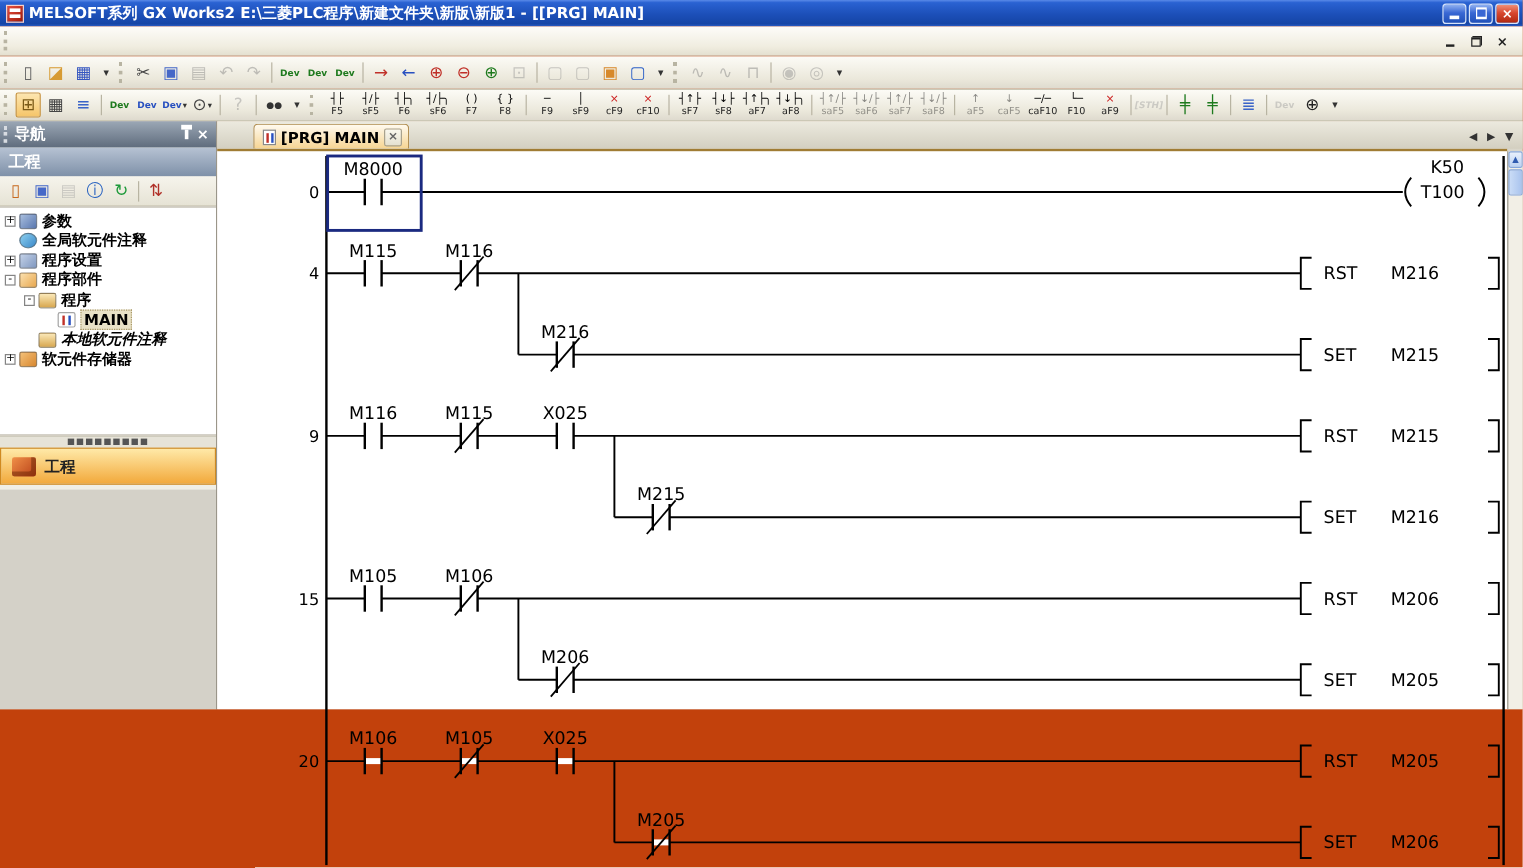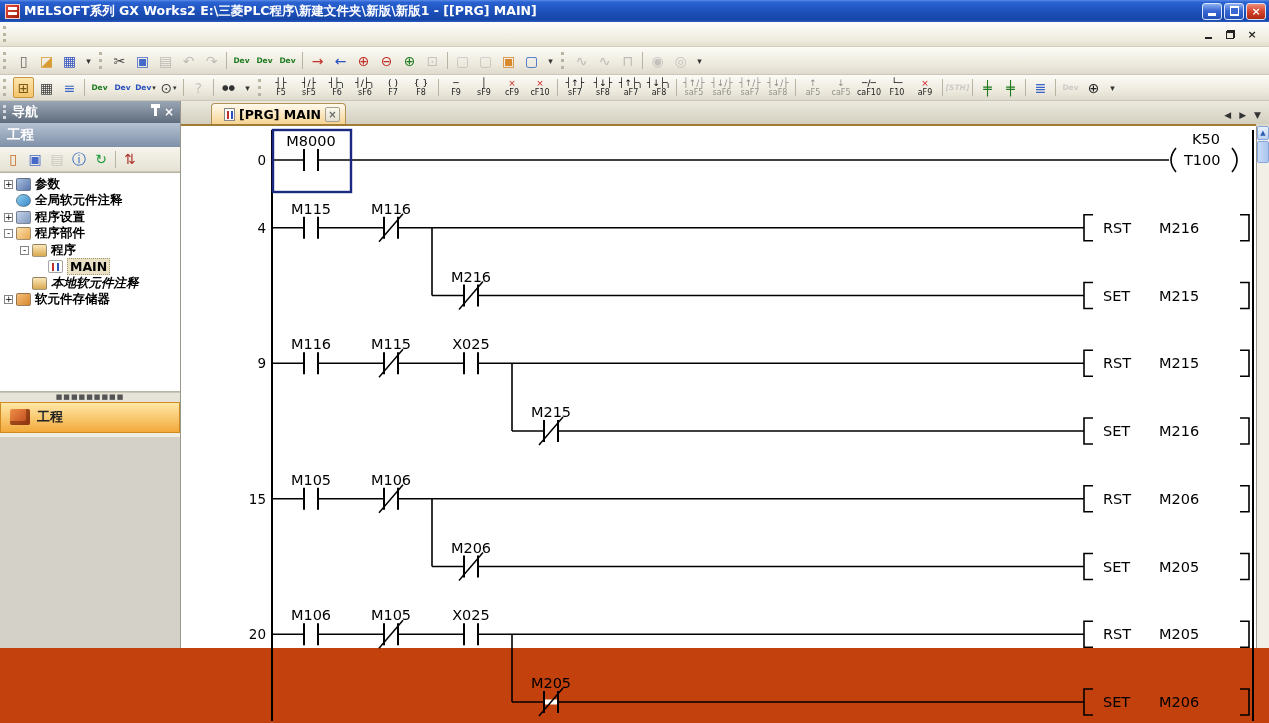--- a/index.html
+++ b/index.html
@@ -50,21 +50,21 @@
   .tbtn.active { background:linear-gradient(180deg,#fde6b0,#f5c56a); border:1px solid #c89440; }
   .tbtn.ovf { width:13px; } .tbtn.ovf .tg { font-size:9px; }
   .tsep { width:1px; height:17px; background:#b8b4a2; margin:0 3px; flex:none; }
   .lbtn { min-width:26px; height:22px; margin:0 1px; display:flex; flex-direction:column;
     align-items:center; justify-content:center; border-radius:2px; }
   .lbtn .lglyph { font-size:9px; line-height:10px; white-space:nowrap; }
   .lbtn .lcap { font-size:8px; line-height:9px; color:#222; }
   .lbtn.disabled { opacity:.45; filter:grayscale(1); }
 
   
-  .content { display:flex; height:547px; }
+  .content { display:flex; height:490px; }
 
   
   .sidebar { width:181px; flex:none; background:#f0eee4; border-right:1px solid #9a968a;
     display:flex; flex-direction:column; }
   .nav-title { height:22px; display:flex; align-items:center; color:#fff; font-weight:bold; font-size:13px;
     background:linear-gradient(180deg,#9ba7b5,#5f6c7d); }
   .nav-title .grip { border-left-color:#d8dce2; }
   .nav-tools { margin-left:auto; display:flex; align-items:center; gap:7px; padding-right:6px; }
   .pin-icon { width:3px; height:8px; background:#fff; position:relative; }
   .pin-icon::before { content:''; position:absolute; top:-4px; left:-3px; width:9px; height:4px; background:#fff; }
@@ -98,21 +98,21 @@
     background:linear-gradient(180deg,#f4f3ef,#d6d4cb); border-top:1px solid #fff; border-bottom:1px solid #a8a49a; }
   .sbt.active { background:linear-gradient(180deg,#ffe9a8,#f2a93b); border:1px solid #d08a20; }
   .bi { width:20px; height:16px; margin:0 7px 0 9px; flex:none; border-radius:2px; }
   .bi-project { background:linear-gradient(135deg,#f09048,#b84018); box-shadow:inset -4px -4px 0 rgba(90,30,0,.45); }
   .bi-user-library { background:linear-gradient(180deg,#f6eed8,#c8b890); border:1px solid #998560; }
   .side-fill { height:4px; background:#d4d1c8; }
 
   
   .editor { flex:1; position:relative; background:#d9d6ca; }
   .tabbar { height:23px; display:flex; align-items:flex-end; background:linear-gradient(180deg,#eceadf,#d3cfc0); }
-  .tab { height:21px; margin-left:30px; display:flex; align-items:center; gap:4px; padding:0 5px 0 12px;
+  .tab { height:21px; margin-left:30px; display:flex; align-items:center; gap:4px; padding:0 5px 0 7px;
     background:linear-gradient(180deg,#fffaef,#f6d492); border:1px solid #b39054; border-bottom:none;
     border-radius:4px 4px 0 0; font-size:12.5px; font-weight:bold; }
   .tab-icon { width:11px; height:13px; background:#fff; border:1px solid #888; position:relative; }
   .tab-icon::before { content:''; position:absolute; left:2px; top:2px; width:2px; height:8px;
     background:#c03028; box-shadow:4px 0 0 #2850c0; }
   .tab-close { width:15px; height:15px; background:linear-gradient(180deg,#faf8ee,#e4e0d0);
     border:1px solid #a8a28e; border-radius:2px; font-size:10px; font-weight:bold; color:#666;
     display:flex; align-items:center; justify-content:center; }
   .tab-nav { margin-left:auto; display:flex; gap:8px; padding:0 8px 4px 0; color:#333; font-size:9px; }
   .canvas { position:absolute; left:0; right:13px; top:23px; bottom:0; background:#fff;

